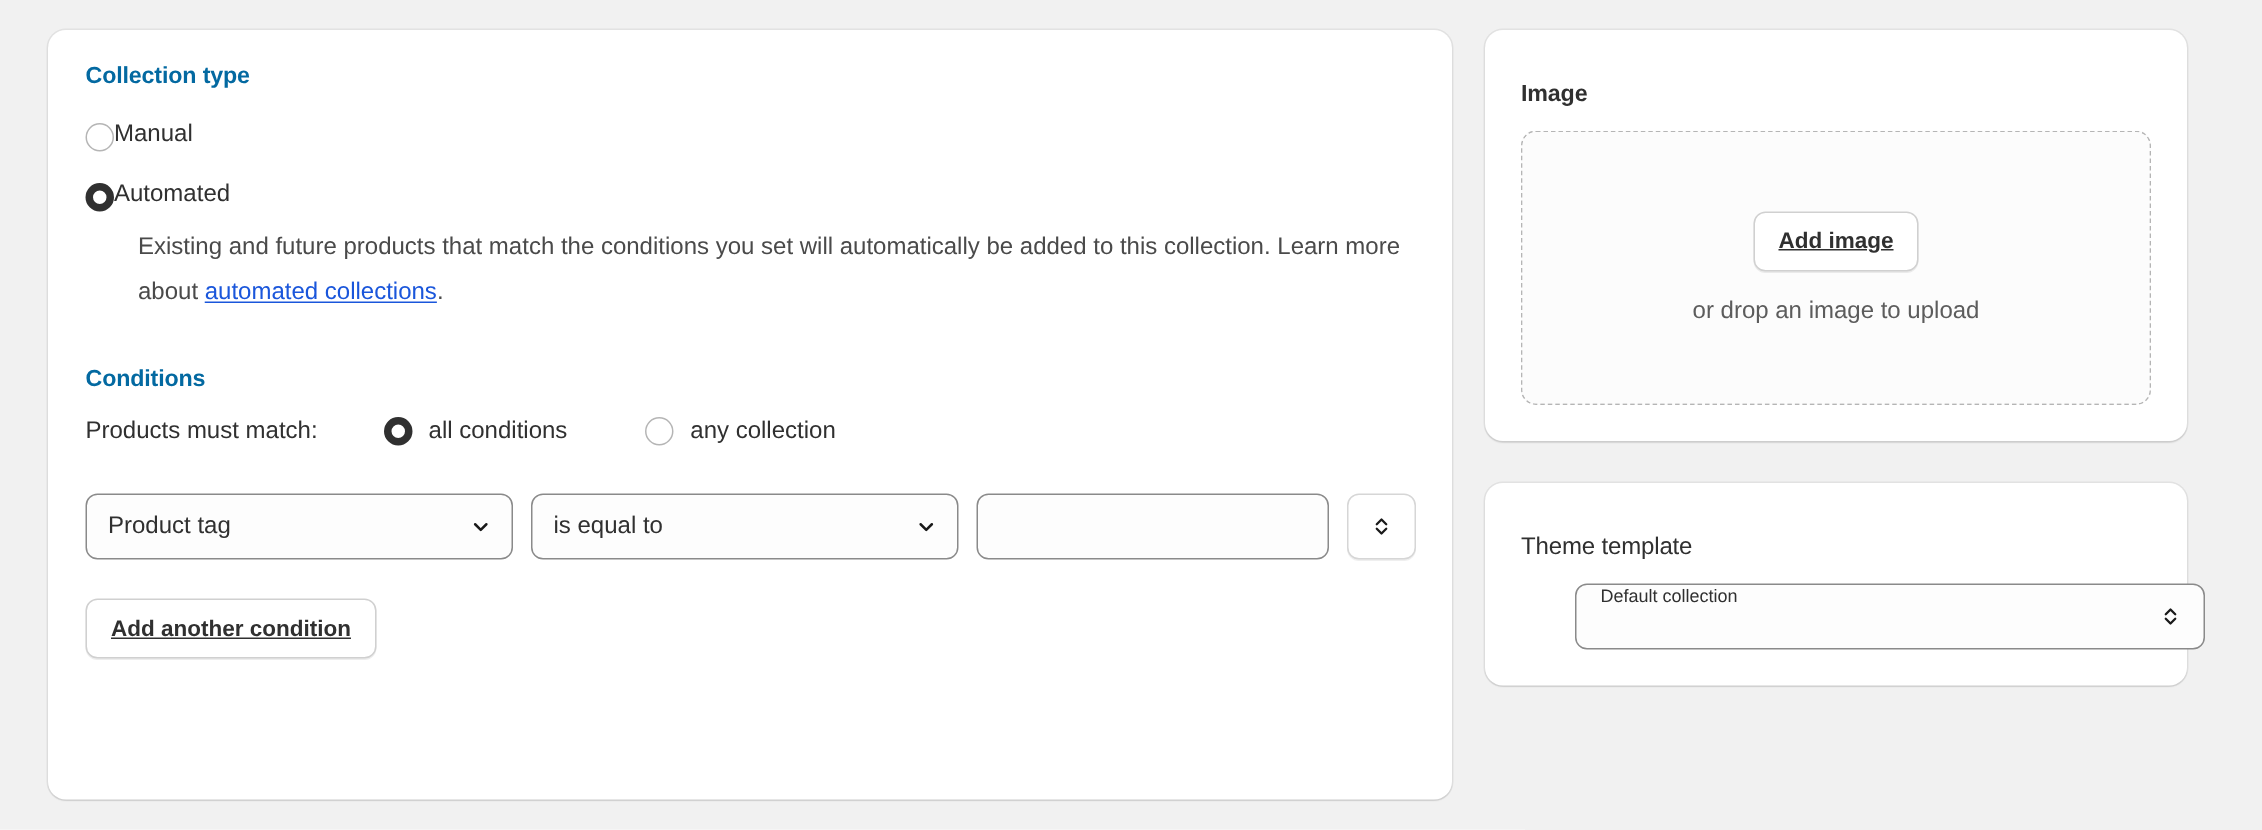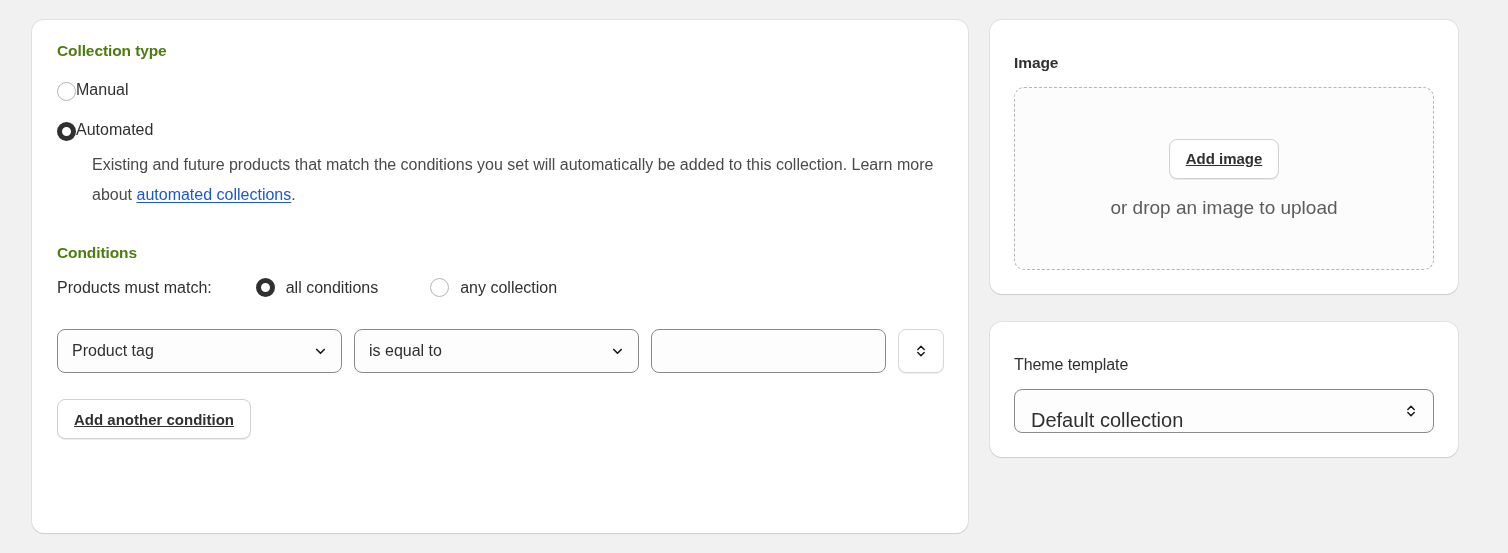--- a/index.html
+++ b/index.html
@@ -31,21 +31,21 @@
 
   .card-main { padding: 22px 24px 26px 25px; min-height: 513px; }
   .card-pad  { padding: 22px 24px 24px 24px; }
 
   
   h2.section-title {
     margin: 0 0 20px 0;
     font-size: 15.5px;
     font-weight: 700;
     letter-spacing: -0.1px;
-    color: #4d7c0f;
+    color: #0369a1;
   }
   h2.sidebar-title {
     margin: 12px 0 15px 0;
     font-size: 15.5px;
     font-weight: 700;
     letter-spacing: -0.1px;
     color: #303030;
   }
   h2.sidebar-title.regular { font-weight: 400; font-size: 16px; }
 
@@ -185,38 +185,39 @@
     height: 183px;
     background: #fcfcfc;
     display: flex;
     flex-direction: column;
     align-items: center;
     justify-content: center;
     gap: 18px;
     cursor: pointer;
   }
   .dropzone-hint {
-    font-size: 19px;
+    font-size: 16px;
     color: #5c5c5c;
   }
 
   
   .theme-select {
     position: relative;
     height: 44px;
     width: 100%;
     background: #fdfdfd;
     border: 1px solid #8a8a8a;
     border-radius: 8px;
     display: flex;
-    align-items: flex-end;
+    align-items: flex-start;
     padding: 0 16px;
-    font-size: 20px;
-    color: #303030;
-    cursor: pointer;
+    font-size: 12px;
+    color: #303030;
+    cursor: pointer;
+    margin-left: 36px;
   }
   .theme-select .stepper-icon {
     position: absolute; right: 14px; top: 50%;
     transform: translateY(-50%);
     display: flex;
   }
   svg { display: block; }
 </style>
 </head>
 <body>

